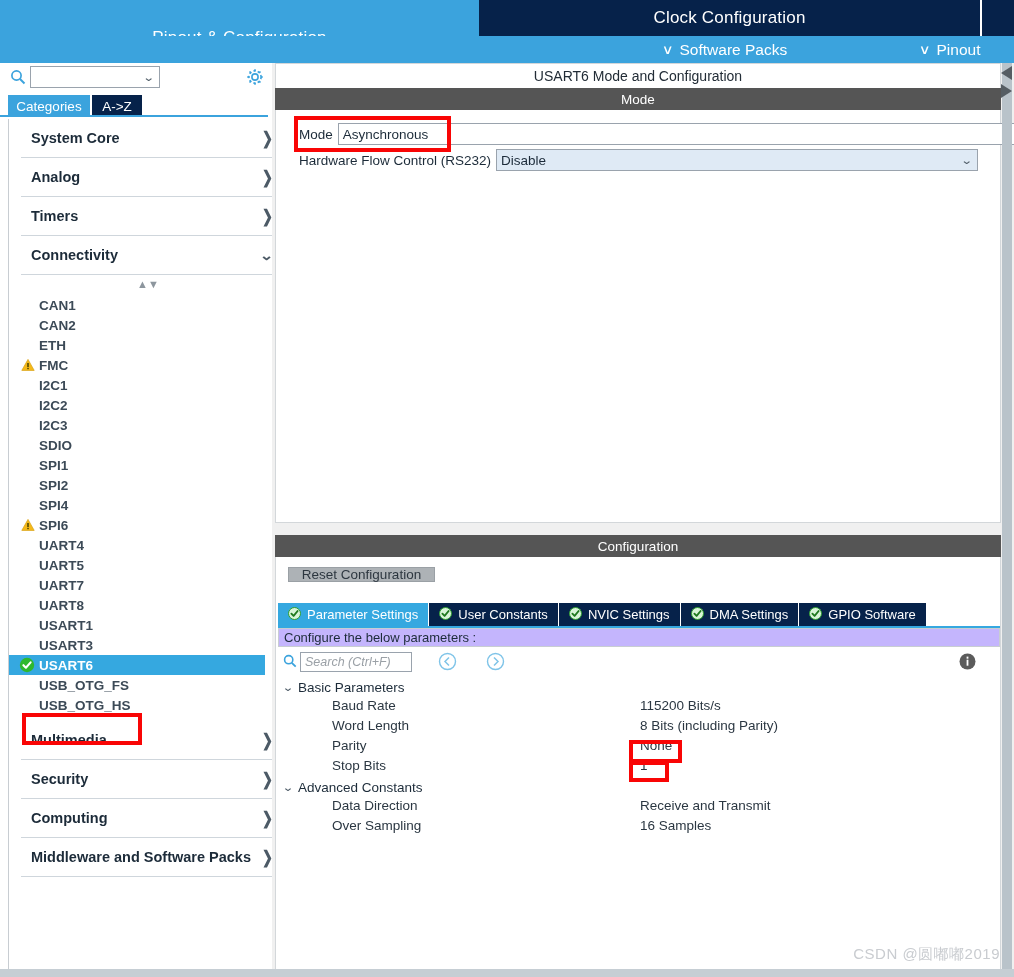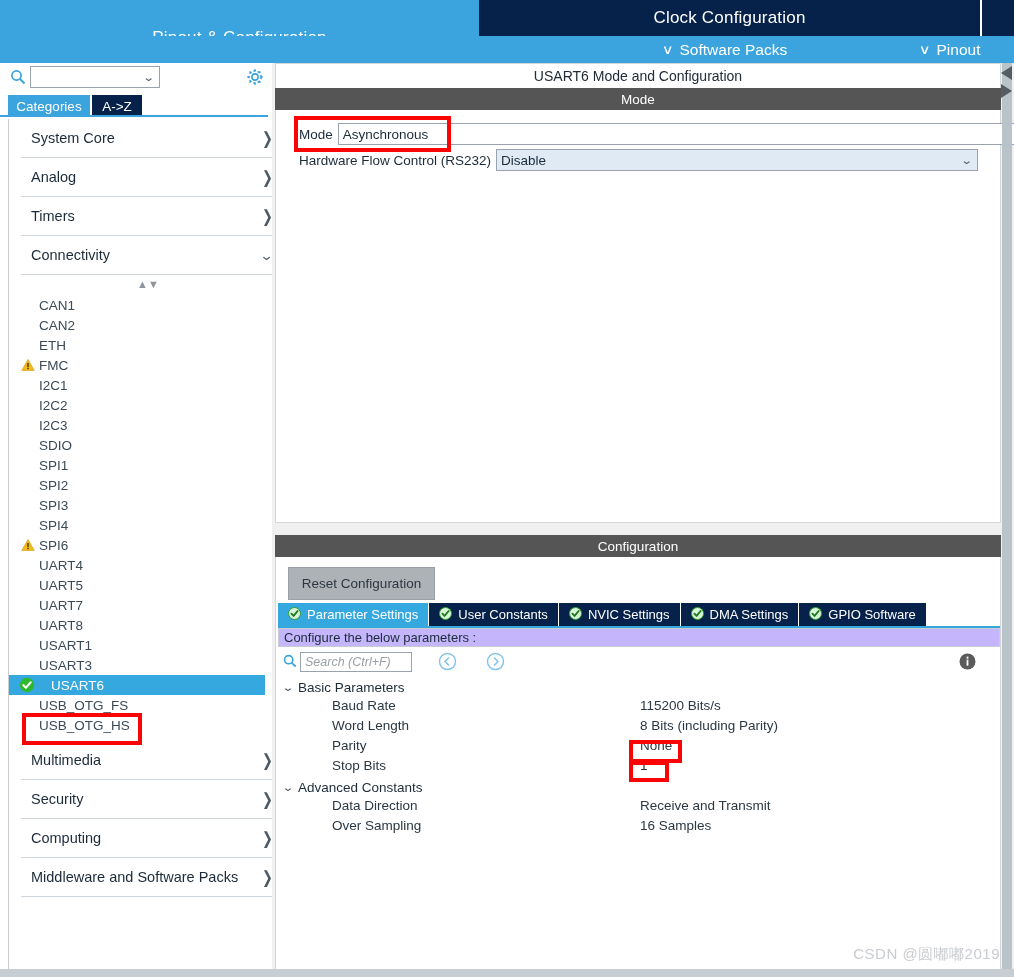--- a/index.html
+++ b/index.html
@@ -91,20 +91,21 @@
   .cat-underline {
     position: absolute; left: 0; top: 52px; width: 268px; height: 2px;
     background: #3ba3dd;
   }
 
   
   .tree-wrap {
     position: absolute; left: 8px; top: 56px; width: 280px; height: 855px;
     border: 1px solid #c8cdd2; border-top: none; background: #ffffff;
     overflow: hidden;
+    font-weight: bold;
   }
   .tree-scroll-track {
     position: absolute; right: 2px; top: 2px; width: 9px; height: 850px;
     background: #e6e9ec;
   }
   .tree-scroll-thumb {
     position: absolute; right: 2px; top: 2px; width: 9px; height: 790px;
     background: #35a8e0; border-radius: 1px;
   }
 
@@ -125,21 +126,21 @@
     color: #8d969e; font-size: 11px;
   }
 
   .periph-list { padding: 2px 0 6px 0; }
   .periph {
     position: relative; height: 20px; display: flex; align-items: center;
     padding-left: 30px; font-size: 13.5px; color: #3c4a57;
     cursor: pointer;
   }
   .periph.selected {
-    background: #35a8e0; color: #ffffff; padding-left: 42px;
+    background: #35a8e0; color: #ffffff; padding-left: 30px;
     margin-right: 22px;
   }
   .periph .warn {
     position: absolute; left: 12px; top: 3px; width: 14px; height: 14px;
   }
   .periph .okmark {
     position: absolute; left: 10px; top: 2px; width: 16px; height: 16px;
   }
 
   
@@ -185,21 +186,21 @@
     position: absolute; left: 3px; top: 472px; width: 726px; height: 22px;
     background: #555555; color: #ffffff;
     display: flex; align-items: center; justify-content: center;
     font-size: 13.5px;
   }
   .config-body {
     position: absolute; left: 3px; top: 494px; width: 726px; height: 418px;
     background: #ffffff; border: 1px solid #d3d7da; border-top: none;
   }
   .reset-btn {
-    position: absolute; left: 12px; top: 10px; width: 147px; height: 33px;
+    position: absolute; left: 12px; top: 10px; width: 147px; height: 15px;
     background: #adb2b6; border: 1px solid #9aa0a5;
     display: flex; align-items: center; justify-content: center;
     font-size: 13.5px; color: #2d3740; cursor: pointer;
   }
   .tabstrip {
     position: absolute; left: 2px; top: 46px; width: 722px; height: 23px;
     display: flex; align-items: flex-end; gap: 1px;
   }
   .cfg-tab {
     height: 23px; background: #06224a; color: #ffffff;
@@ -404,23 +405,20 @@
         <div class="periph">
           <span>SDIO</span>
         </div>
         <div class="periph">
           <span>SPI1</span>
         </div>
         <div class="periph">
           <span>SPI2</span>
         </div>
         <div class="periph">
-          <span>SPI3</span>
-        </div>
-        <div class="periph">
           <span>SPI4</span>
         </div>
         <div class="periph">
           <span class="warn"><svg width="14" height="14" viewBox="0 0 14 14">
               <path d="M7 1.4 L13.2 12.4 L0.8 12.4 Z" fill="#f5b919" stroke="#d79f10" stroke-width="0.7"></path>
               <rect x="6.3" y="5" width="1.4" height="4" fill="#3a3a00"></rect>
               <rect x="6.3" y="9.8" width="1.4" height="1.4" fill="#3a3a00"></rect>
             </svg></span>
           <span>SPI6</span>
         </div>

